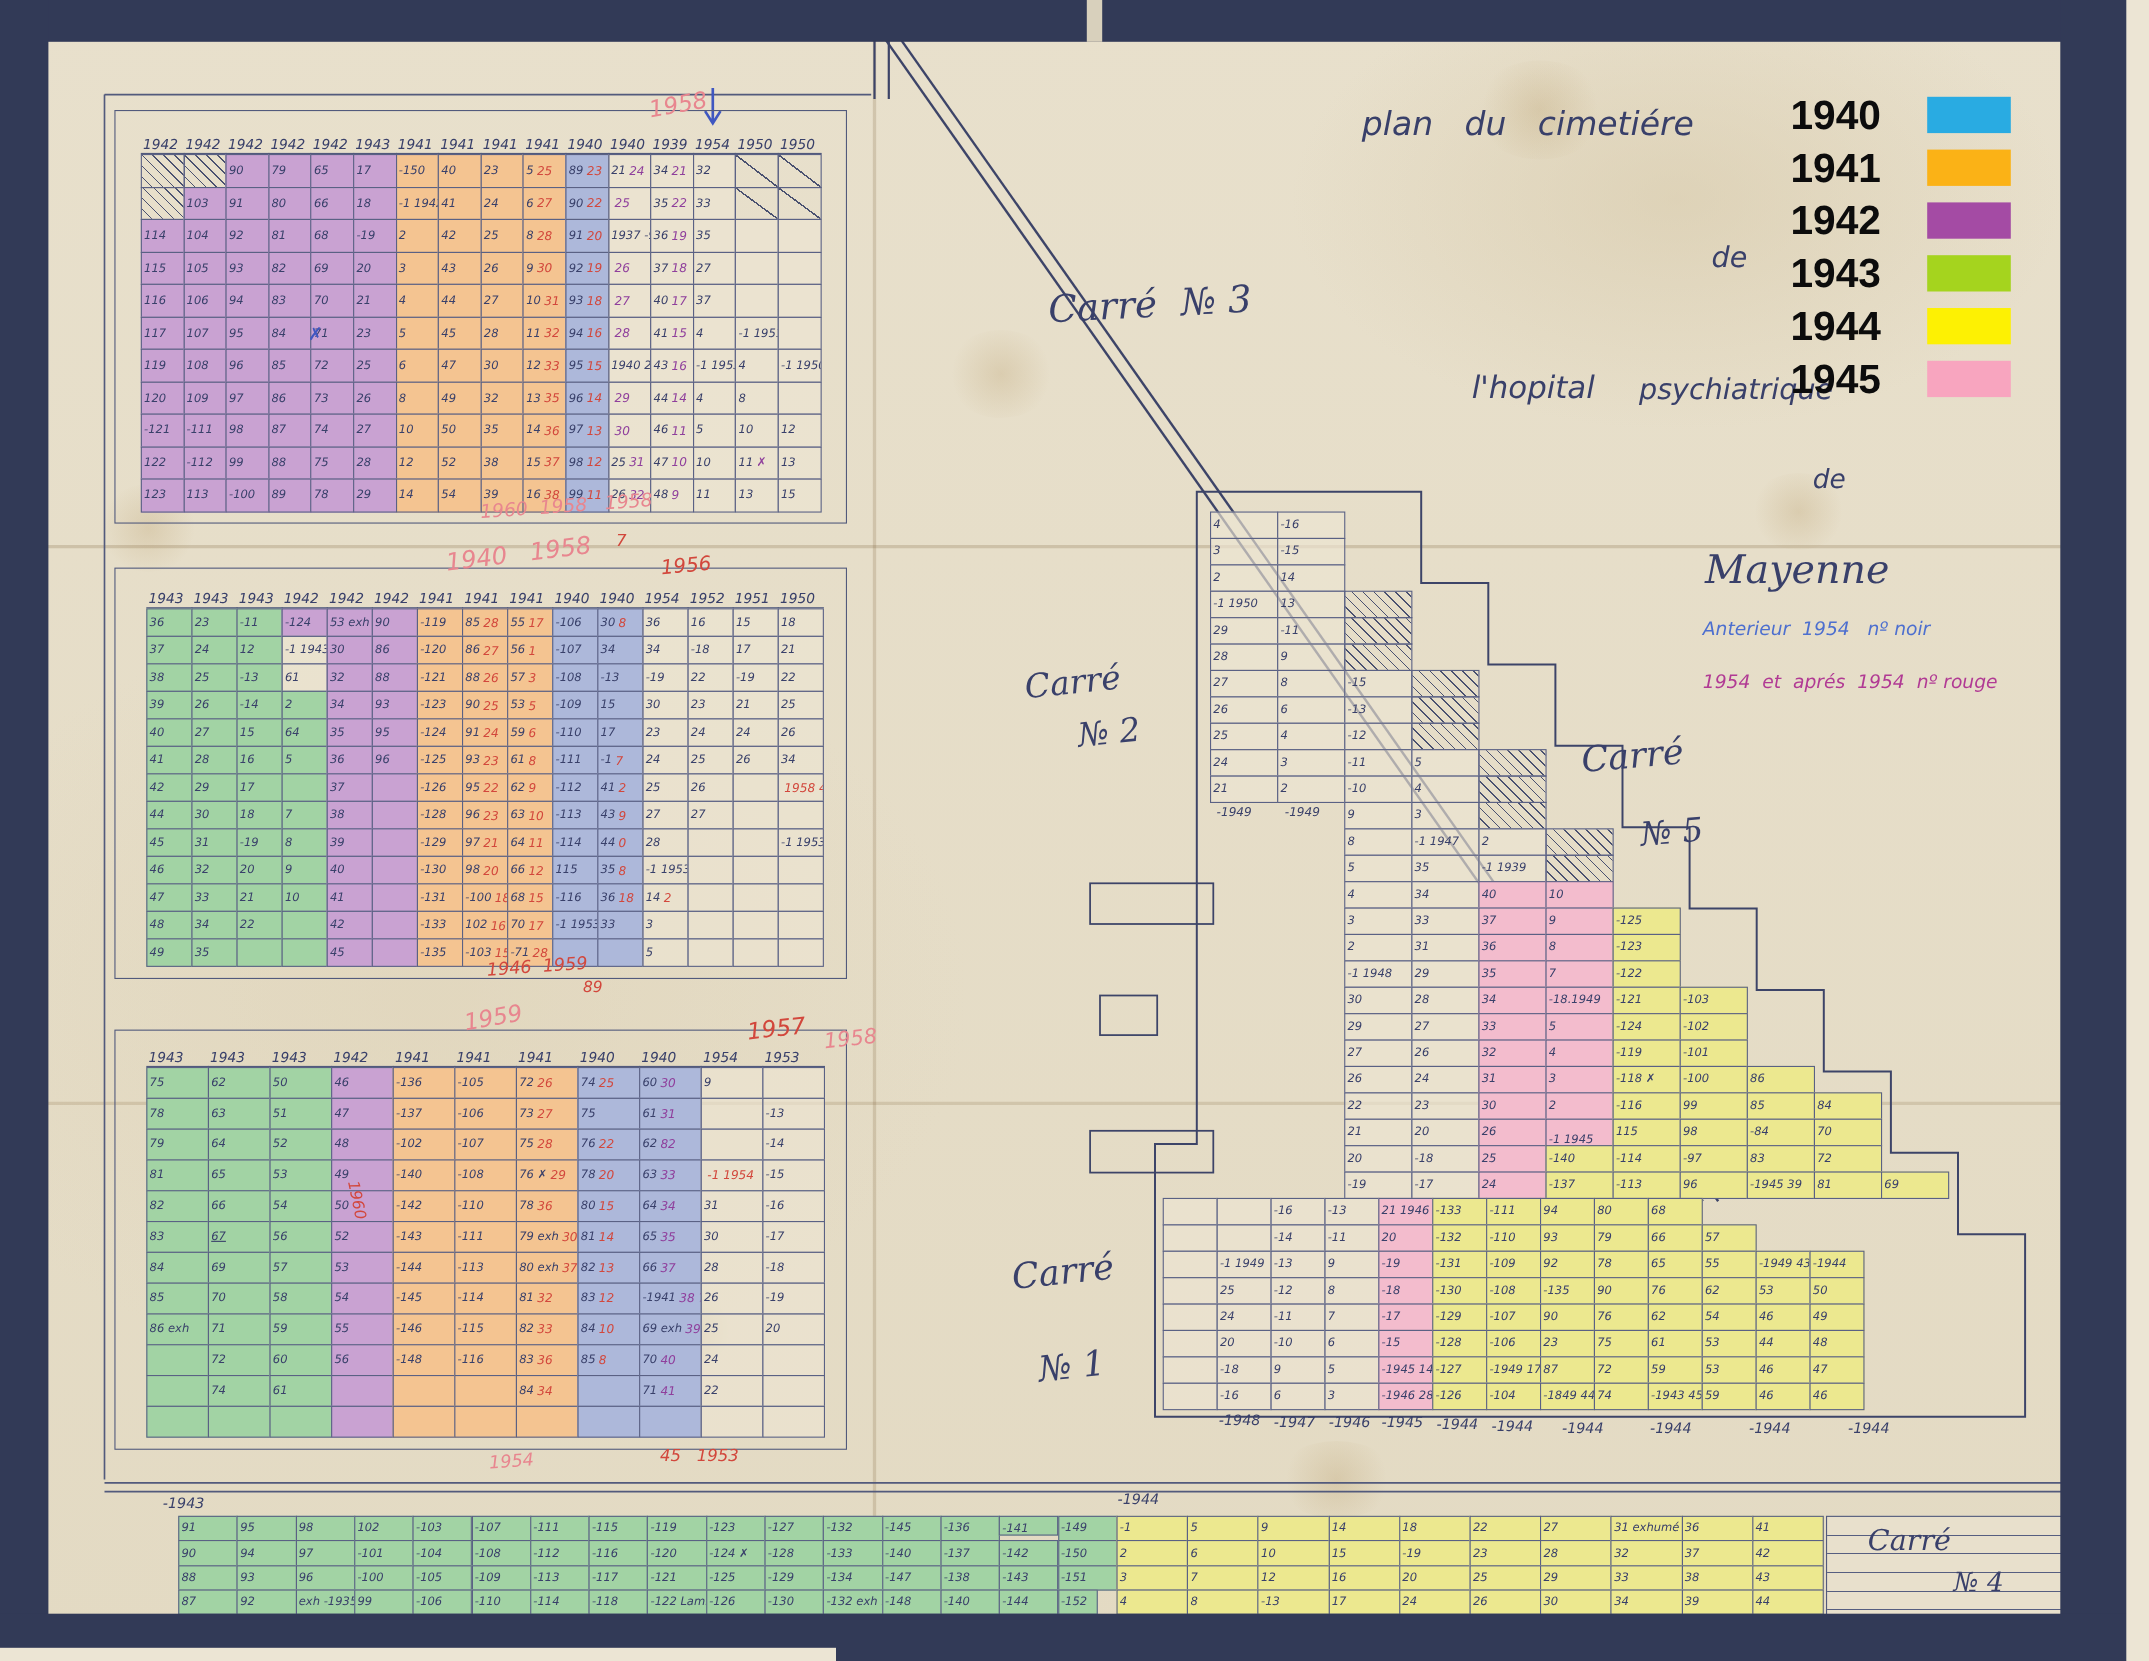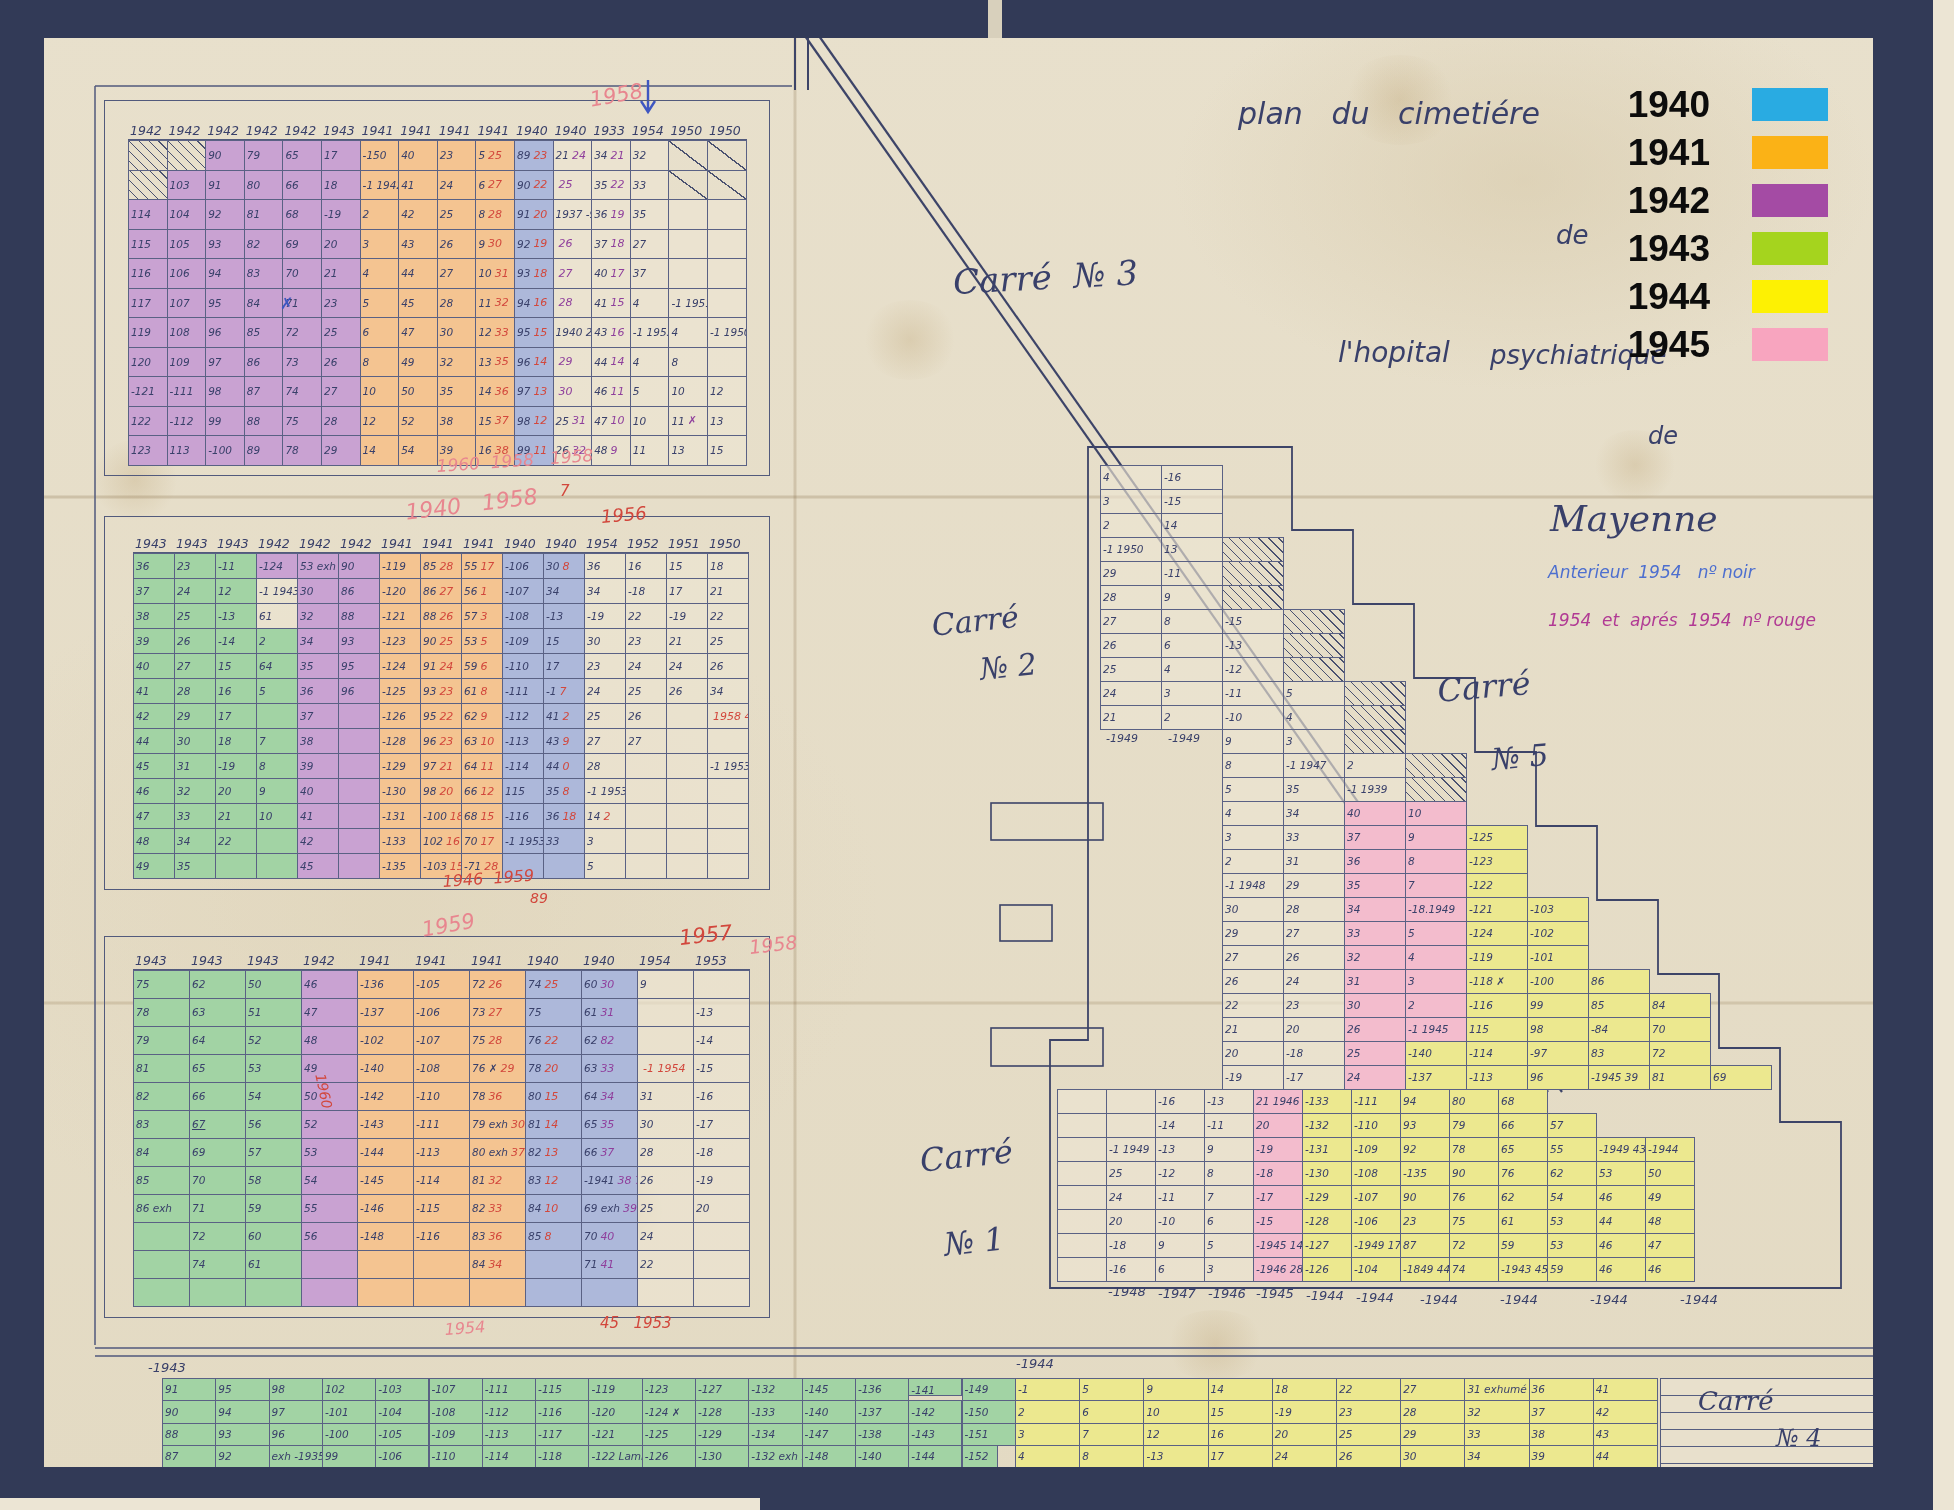--- a/index.html
+++ b/index.html
@@ -505,21 +505,21 @@
           <span class="p2">30</span>
         </div>
         <div class="cell k-w" style="left: 552.6px; top: 405.5px; width: 39.6px; height: 30.5px;">
           <span>25</span>
           <span class="p2">31</span>
         </div>
         <div class="cell k-w" style="left: 552.6px; top: 435px; width: 39.6px; height: 30.5px;">
           <span>26</span>
           <span class="p2">32</span>
         </div>
-        <div class="hdr" style="left: 591.2px; top: 118px; width: 39.6px; height: 22px;">1933</div>
+        <div class="hdr" style="left: 591.2px; top: 118px; width: 39.6px; height: 22px;">1939</div>
         <div class="cell k-w" style="left: 591.2px; top: 140px; width: 39.6px; height: 30.5px;">
           <span>34</span>
           <span class="p2">21</span>
         </div>
         <div class="cell k-w" style="left: 591.2px; top: 169.5px; width: 39.6px; height: 30.5px;">
           <span>35</span>
           <span class="p2">22</span>
         </div>
         <div class="cell k-w" style="left: 591.2px; top: 199px; width: 39.6px; height: 30.5px;">
           <span>36</span>
@@ -2209,21 +2209,21 @@
       </div>
       <div class="cell k-w" style="left: 1222px; top: 1017px; width: 62px; height: 25px;">
         <span>21</span>
       </div>
       <div class="cell k-w" style="left: 1283px; top: 1017px; width: 62px; height: 25px;">
         <span>20</span>
       </div>
       <div class="cell k-p" style="left: 1344px; top: 1017px; width: 62px; height: 25px;">
         <span>26</span>
       </div>
-      <div class="cell k-p" style="left: 1405px; top: 1017px; width: 62px; height: 25px;">
+      <div class="cell k-p" style="left: 1405px; top: 1017px; width: 62px; height: 25px; align-items: flex-end;">
         <span>-1 1945</span>
       </div>
       <div class="cell k-y" style="left: 1466px; top: 1017px; width: 62px; height: 25px;">
         <span>115</span>
       </div>
       <div class="cell k-y" style="left: 1527px; top: 1017px; width: 62px; height: 25px;">
         <span>98</span>
       </div>
       <div class="cell k-y" style="left: 1588px; top: 1017px; width: 62px; height: 25px;">
         <span>-84</span>

